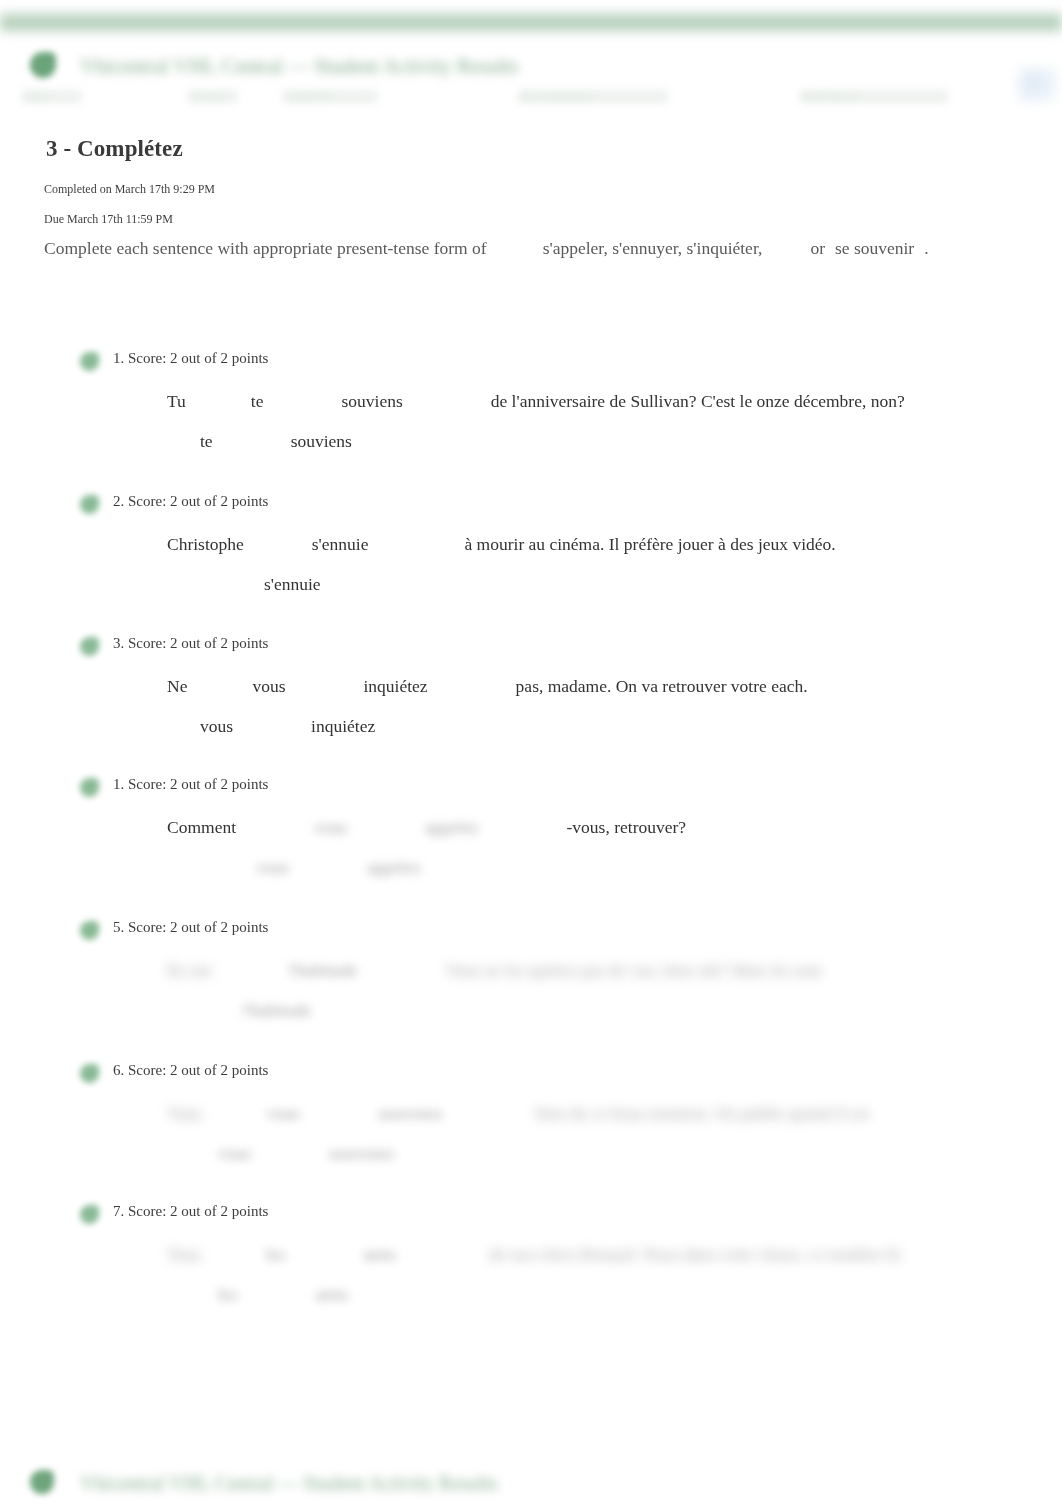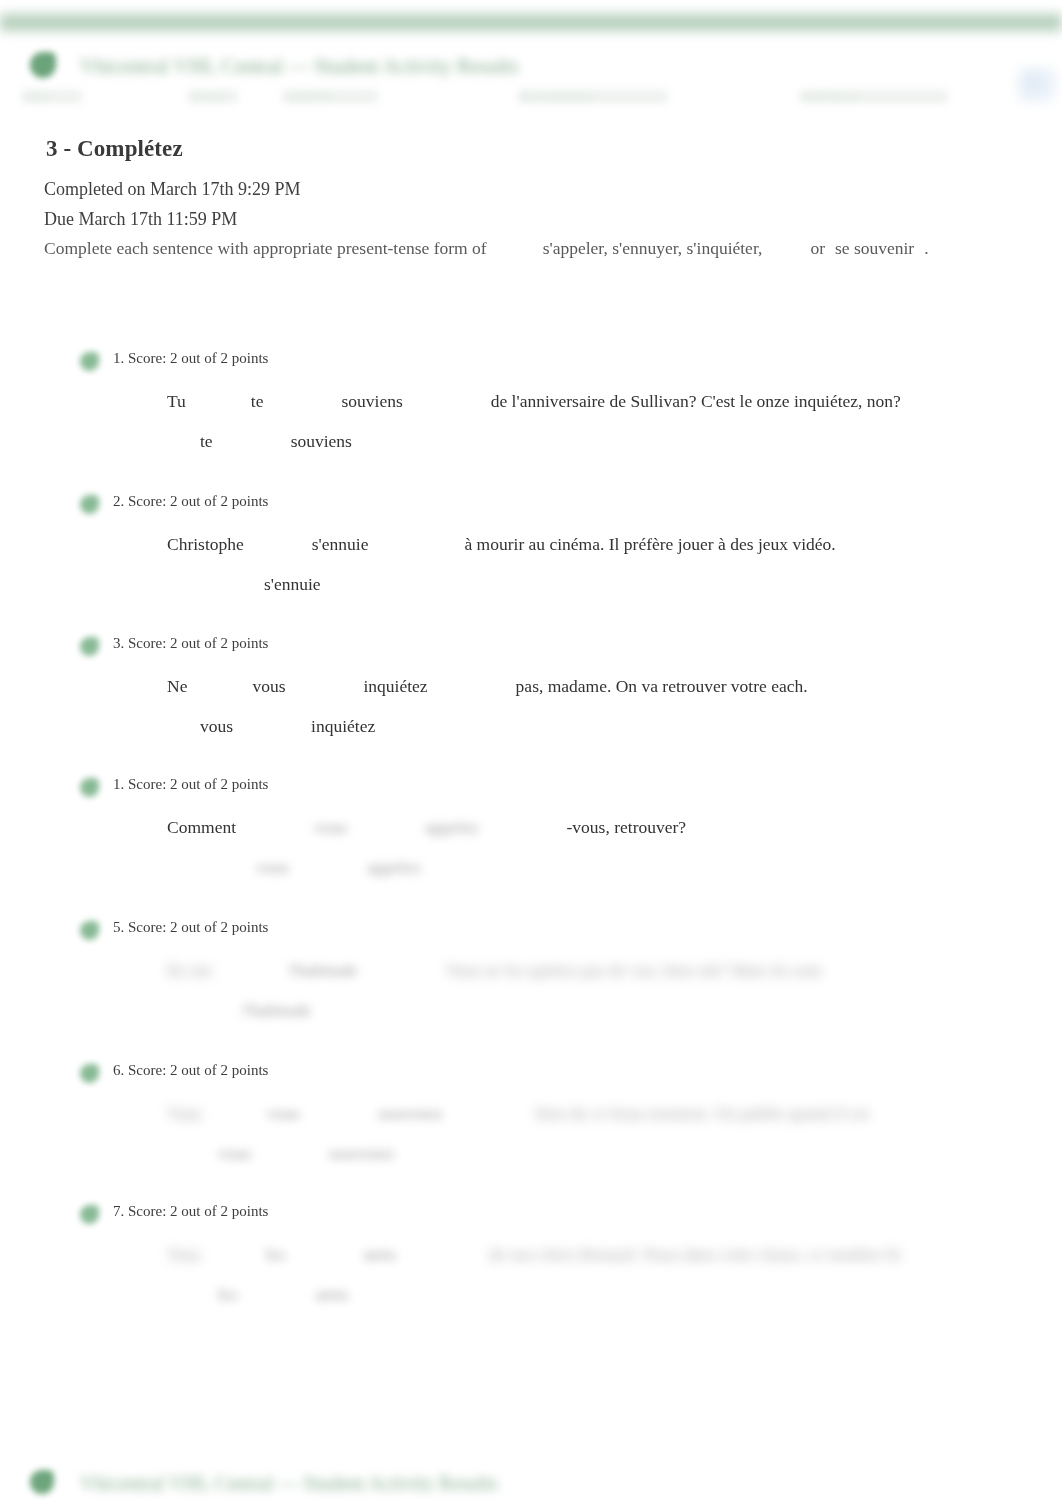--- a/index.html
+++ b/index.html
@@ -81,21 +81,21 @@
     position: absolute;
     left: 46px; top: 121px;
     font-size: 23px;
     color: #3a3a3a;
     letter-spacing: .1px;
   }
   #meta-block {
     position: absolute;
     left: 44px; top: 174px;
     width: 920px;
-    font-size: 18px;
+    font-size: 12px;
     line-height: 30px;
     color: #3f3f3f;
   }
   #meta-block .line { white-space: nowrap; }
   #directions {
     position: absolute;
     left: 44px; top: 233px;
     width: 910px;
     font-size: 17.5px;
     line-height: 30px;
@@ -197,21 +197,21 @@
 
 <div id="directions">
   <span class="dir-seg">Complete each sentence with appropriate present-tense form of</span><span class="dir-gap"></span><span class="dir-seg">s'appeler, s'ennuyer, s'inquiéter,</span><span class="dir-gap-sm"></span><span class="dir-seg">or</span><span class="dir-gap-xs"></span><span class="dir-seg">se</span>
   <span class="dir-seg">souvenir</span><span class="dir-gap-xs"></span><span class="dir-seg">.</span>
 </div>
 
 <div id="items">
     <div class="item" style="top: 350px;">
       <div class="status-icon"></div>
       <div class="score-line">1. Score: 2 out of 2 points</div>
-      <div class="sentence"><span class="tok">Tu</span><span style="display: inline-block; width: 17px;"></span><span class="tok">te</span><span style="display: inline-block; width: 30px;"></span><span class="tok">souviens</span><span style="display: inline-block; width: 40px;"></span><span class="tok">de l'anniversaire de Sullivan? C'est le onze inquiétez, non?</span></div>
+      <div class="sentence"><span class="tok">Tu</span><span style="display: inline-block; width: 17px;"></span><span class="tok">te</span><span style="display: inline-block; width: 30px;"></span><span class="tok">souviens</span><span style="display: inline-block; width: 40px;"></span><span class="tok">de l'anniversaire de Sullivan? C'est le onze décembre, non?</span></div>
       <div class="answer-line" style="left: 152px;"><span class="tok">te</span><span style="display: inline-block; width: 30px;"></span><span class="tok">souviens</span></div>
     </div>
     <div class="item" style="top: 493px;">
       <div class="status-icon"></div>
       <div class="score-line">2. Score: 2 out of 2 points</div>
       <div class="sentence"><span class="tok">Christophe</span><span style="display: inline-block; width: 20px;"></span><span class="tok">s'ennuie</span><span style="display: inline-block; width: 48px;"></span><span class="tok">à mourir au cinéma. Il préfère jouer à des jeux vidéo.</span></div>
       <div class="answer-line" style="left: 216px;"><span class="tok">s'ennuie</span></div>
     </div>
     <div class="item" style="top: 635px;">
       <div class="status-icon"></div>

